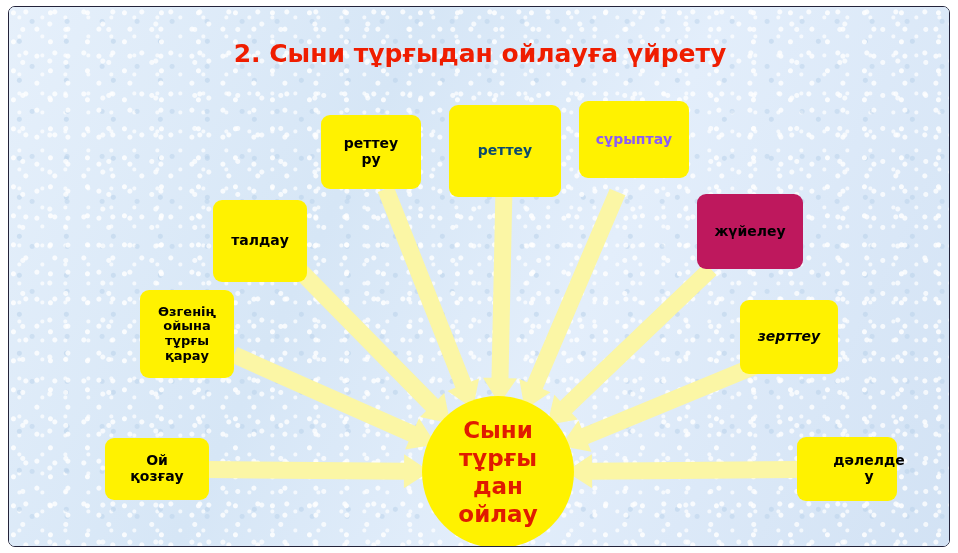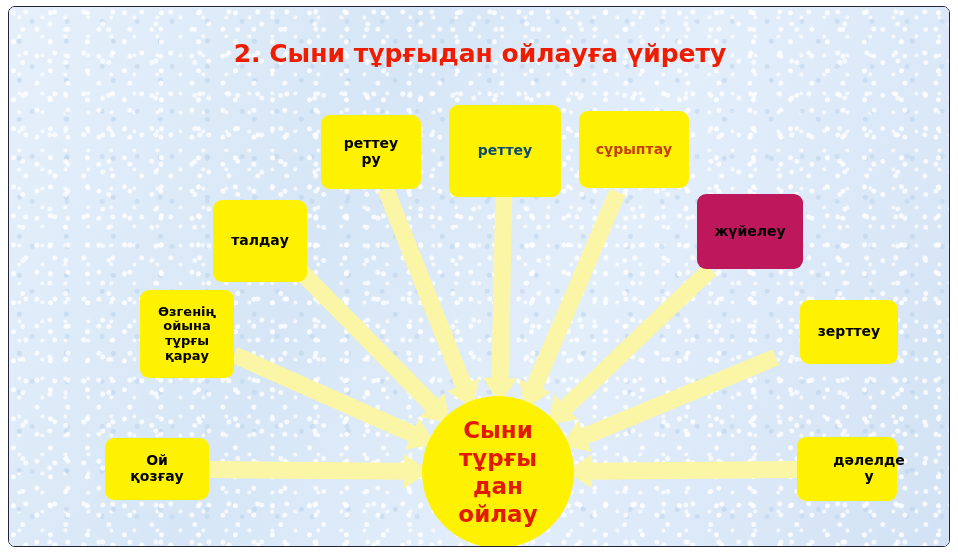--- a/index.html
+++ b/index.html
@@ -117,28 +117,28 @@
       <polygon points="199.9,471.0 394.9,472.7 394.9,481.2 421.0,464.4 395.2,447.2 395.1,455.7 200.1,454.0" fill="#fbf6a5"></polygon>
       <polygon points="787.9,453.9 582.9,455.7 582.9,447.2 557.0,464.4 583.1,481.2 583.1,472.7 788.1,470.9" fill="#fbf6a5"></polygon>
     </svg>
 
   <div id="title">2. Сыни тұрғыдан ойлауға үйрету</div>
 
   <div id="nodes">
       <div class="node" style="left: 312px; top: 108px; width: 100px; height: 74px; font-size: 14px; background: rgb(255, 242, 0); color: rgb(0, 0, 0);">реттеу
 ру</div>
       <div class="node" style="left: 440px; top: 88px; width: 112px; height: 92px; font-size: 14px; background: rgb(255, 242, 0); color: #0c4a6e; margin-top: 10px;">реттеу</div>
-      <div class="node" style="left: 570px; top: 104px; width: 110px; height: 77px; font-size: 14px; background: rgb(255, 242, 0); color: #c2410c;">сұрыптау</div>
+      <div class="node" style="left: 570px; top: 94px; width: 110px; height: 77px; font-size: 14px; background: rgb(255, 242, 0); color: #8b5cf6;">сұрыптау</div>
       <div class="node" style="left: 204px; top: 185px; width: 94px; height: 82px; font-size: 14px; background: rgb(255, 242, 0); color: rgb(0, 0, 0); margin-top: 8px;">талдау</div>
       <div class="node" style="left: 688px; top: 187px; width: 106px; height: 75px; font-size: 14px; background: #be185d; color: rgb(0, 0, 0);">жүйелеу</div>
       <div class="node" style="left: 131px; top: 283px; width: 94px; height: 88px; font-size: 13px; background: rgb(255, 242, 0); color: rgb(0, 0, 0);">Өзгенің
 ойына
 тұрғы
 қарау</div>
-      <div class="node" style="left: 791px; top: 293px; width: 98px; height: 64px; font-size: 14px; background: rgb(255, 242, 0); color: rgb(0, 0, 0);">зерттеу</div>
+      <div class="node" style="left: 731px; top: 293px; width: 98px; height: 74px; font-size: 14px; background: rgb(255, 242, 0); color: rgb(0, 0, 0); font-style: italic;">зерттеу</div>
       <div class="node" style="left: 96px; top: 431px; width: 104px; height: 62px; font-size: 14px; background: rgb(255, 242, 0); color: rgb(0, 0, 0); text-align: center;">Ой
 қозғау</div>
       <div class="node" style="left: 788px; top: 430px; width: 100px; height: 64px; font-size: 14px; background: rgb(255, 242, 0); color: rgb(0, 0, 0); padding-left: 48px;">дәлелде
 у</div>
     </div>
 
   <div id="center-circle">Сыни
 тұрғы
 дан
 ойлау</div>

